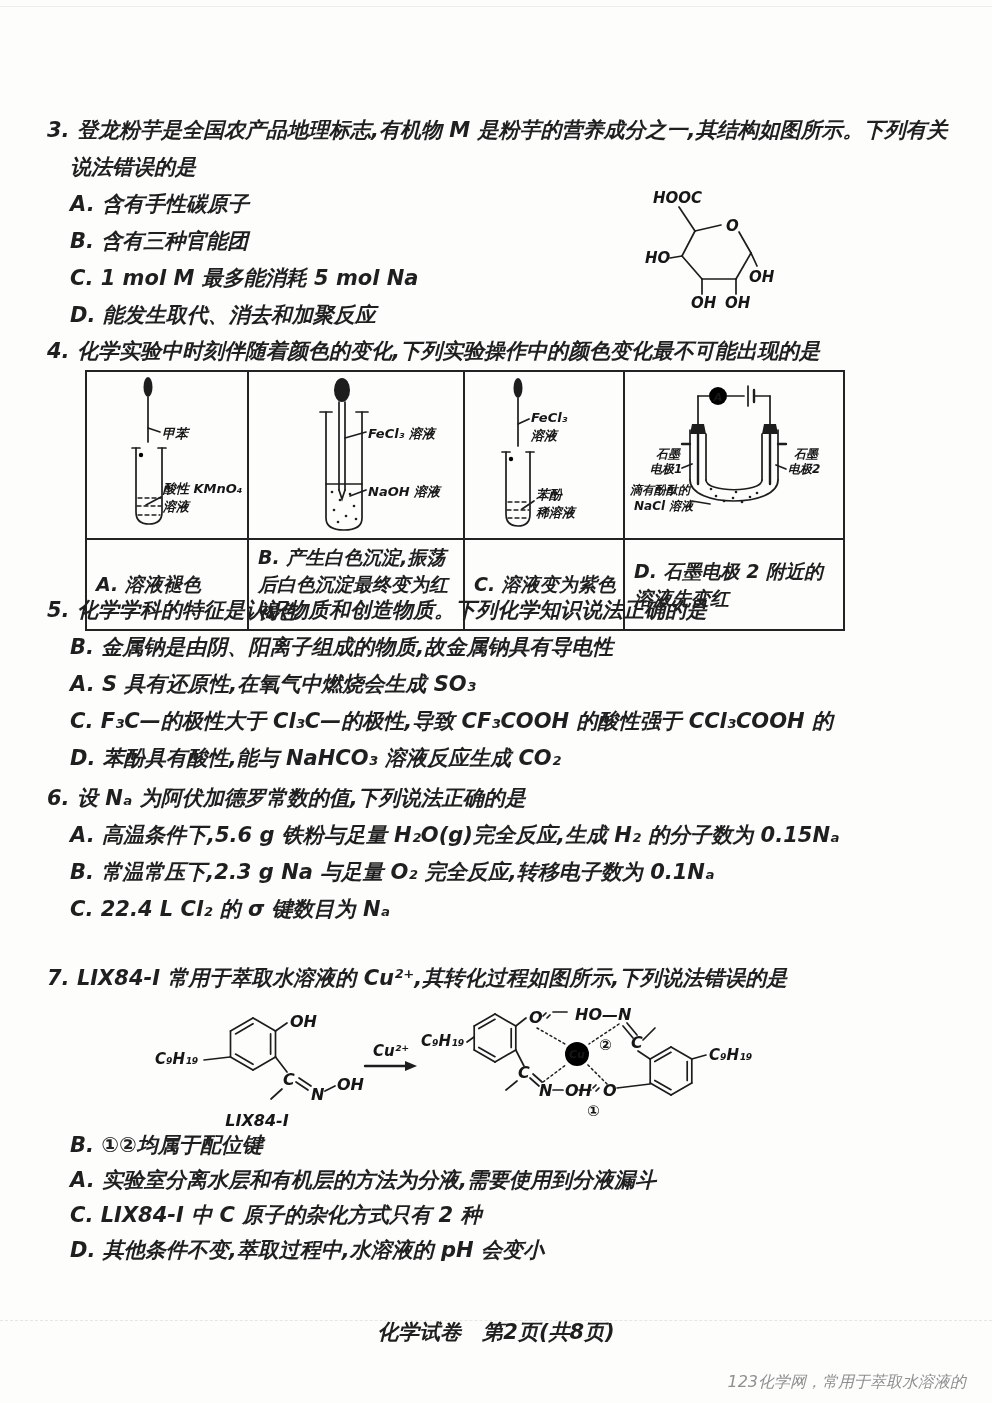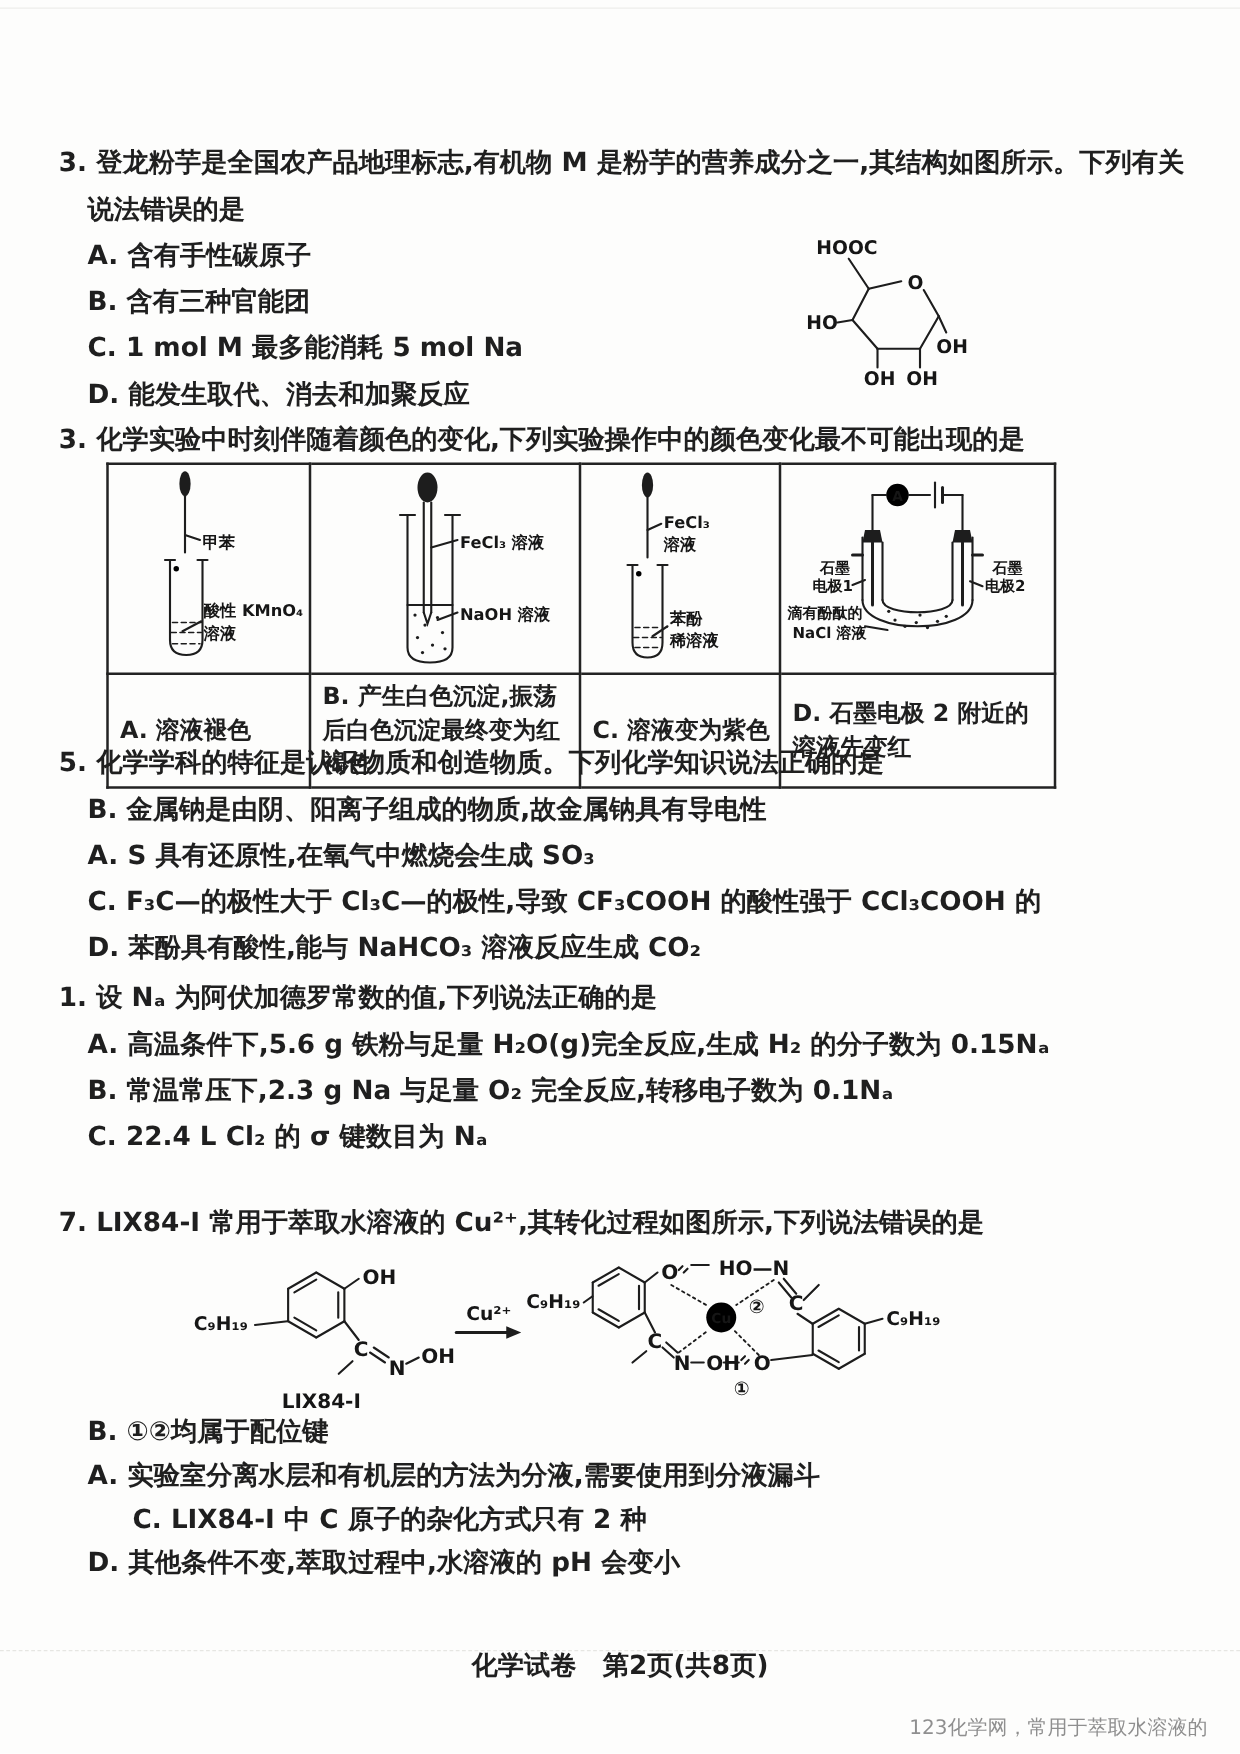--- a/index.html
+++ b/index.html
@@ -2,20 +2,21 @@
 <html><head>
 <meta charset="utf-8">
 <style>
   * { margin:0; padding:0; box-sizing:border-box; }
   html,body { background:#ffffff; }
   .page {
     position:relative; width:992px; height:1403px;
     background:#fdfdfc; color:#1f1f1f; overflow:hidden;
     font-family:"DejaVu Sans","Liberation Sans",sans-serif;
     font-weight:700;
+    font-style:italic;
   }
   .artifact-top { position:absolute; top:6px; left:0; width:100%; height:0; border-top:1px solid #ededea; }
   .artifact-bottom { position:absolute; top:1320px; left:0; width:100%; height:0; border-top:1px dashed #e6e6e2; }
   .q { position:absolute; left:47px; width:912px; }
   .ln { font-size:21px; line-height:37px; white-space:nowrap; }
   .ind { margin-left:23px; }
   
   table.exp { border-collapse:collapse; margin:4px 0 0 38px; table-layout:fixed; }
   table.exp td { border:2px solid #232323; }
   td.diag { height:166px; vertical-align:middle; text-align:center; padding:0; }
@@ -60,21 +61,21 @@
       <line x1="106" y1="67" x2="112" y2="80"></line>
       <text x="104" y="96" font-size="15">OH</text>
       <line x1="91" y1="93" x2="91" y2="108"></line>
       <text x="80" y="122" font-size="15">OH</text>
       <line x1="57" y1="93" x2="57" y2="108"></line>
       <text x="46" y="122" font-size="15">OH</text>
     </svg>
   </section>
 
   <section class="q" style="top:336px;">
-    <div class="ln" style="line-height:30px;">3. 化学实验中时刻伴随着颜色的变化,下列实验操作中的颜色变化最不可能出现的是</div>
+    <div class="ln" style="line-height:30px;">4. 化学实验中时刻伴随着颜色的变化,下列实验操作中的颜色变化最不可能出现的是</div>
 
     <table class="exp">
       <colgroup>
           <col style="width:162px">
           <col style="width:216px">
           <col style="width:160px">
           <col style="width:220px">
         </colgroup>
       <tbody>
           <tr>
@@ -198,21 +199,21 @@
 
   <section class="q" style="top:592px;">
     <div class="ln">5. 化学学科的特征是认识物质和创造物质。下列化学知识说法正确的是</div>
     <div class="ln ind">B. 金属钠是由阴、阳离子组成的物质,故金属钠具有导电性</div>
     <div class="ln ind">A. S 具有还原性,在氧气中燃烧会生成 SO₃</div>
     <div class="ln ind">C. F₃C—的极性大于 Cl₃C—的极性,导致 CF₃COOH 的酸性强于 CCl₃COOH 的</div>
     <div class="ln ind">D. 苯酚具有酸性,能与 NaHCO₃ 溶液反应生成 CO₂</div>
   </section>
 
   <section class="q" style="top:780px;">
-    <div class="ln">1. 设 Nₐ 为阿伏加德罗常数的值,下列说法正确的是</div>
+    <div class="ln">6. 设 Nₐ 为阿伏加德罗常数的值,下列说法正确的是</div>
     <div class="ln ind">A. 高温条件下,5.6 g 铁粉与足量 H₂O(g)完全反应,生成 H₂ 的分子数为 0.15Nₐ</div>
     <div class="ln ind">B. 常温常压下,2.3 g Na 与足量 O₂ 完全反应,转移电子数为 0.1Nₐ</div>
     <div class="ln ind">C. 22.4 L Cl₂ 的 σ 键数目为 Nₐ</div>
   </section>
 
   <section class="q" style="top:960px; height:300px;">
     <div class="ln">7. LIX84-I 常用于萃取水溶液的 Cu²⁺,其转化过程如图所示,下列说法错误的是</div>
 
     <svg style="position:absolute; left:88px; top:36px;" width="680" height="150" viewBox="0 0 680 150">
 
@@ -310,20 +311,20 @@
         <line class="dot" x1="402" y1="32" x2="430" y2="48"></line>
         <line class="dot" x1="484" y1="28" x2="454" y2="48"></line>
         <line class="dot" x1="408" y1="86" x2="432" y2="68"></line>
         <line class="dot" x1="472" y1="88" x2="452" y2="68"></line>
       </g>
     </svg>
 
     <div style="position:absolute; top:168px; left:23px;">
       <div class="ln" style="line-height:35px;">B. ①②均属于配位键</div>
       <div class="ln" style="line-height:35px;">A. 实验室分离水层和有机层的方法为分液,需要使用到分液漏斗</div>
-      <div class="ln" style="line-height:35px;margin-left:36px;">C. LIX84-I 中 C 原子的杂化方式只有 2 种</div>
+      <div class="ln" style="line-height:35px;">C. LIX84-I 中 C 原子的杂化方式只有 2 种</div>
       <div class="ln" style="line-height:35px;">D. 其他条件不变,萃取过程中,水溶液的 pH 会变小</div>
     </div>
   </section>
 
   <div class="footer">化学试卷　第2页(共8页)</div>
   <div class="watermark">123化学网，常用于萃取水溶液的</div>
 </div>
 
 </body></html>

